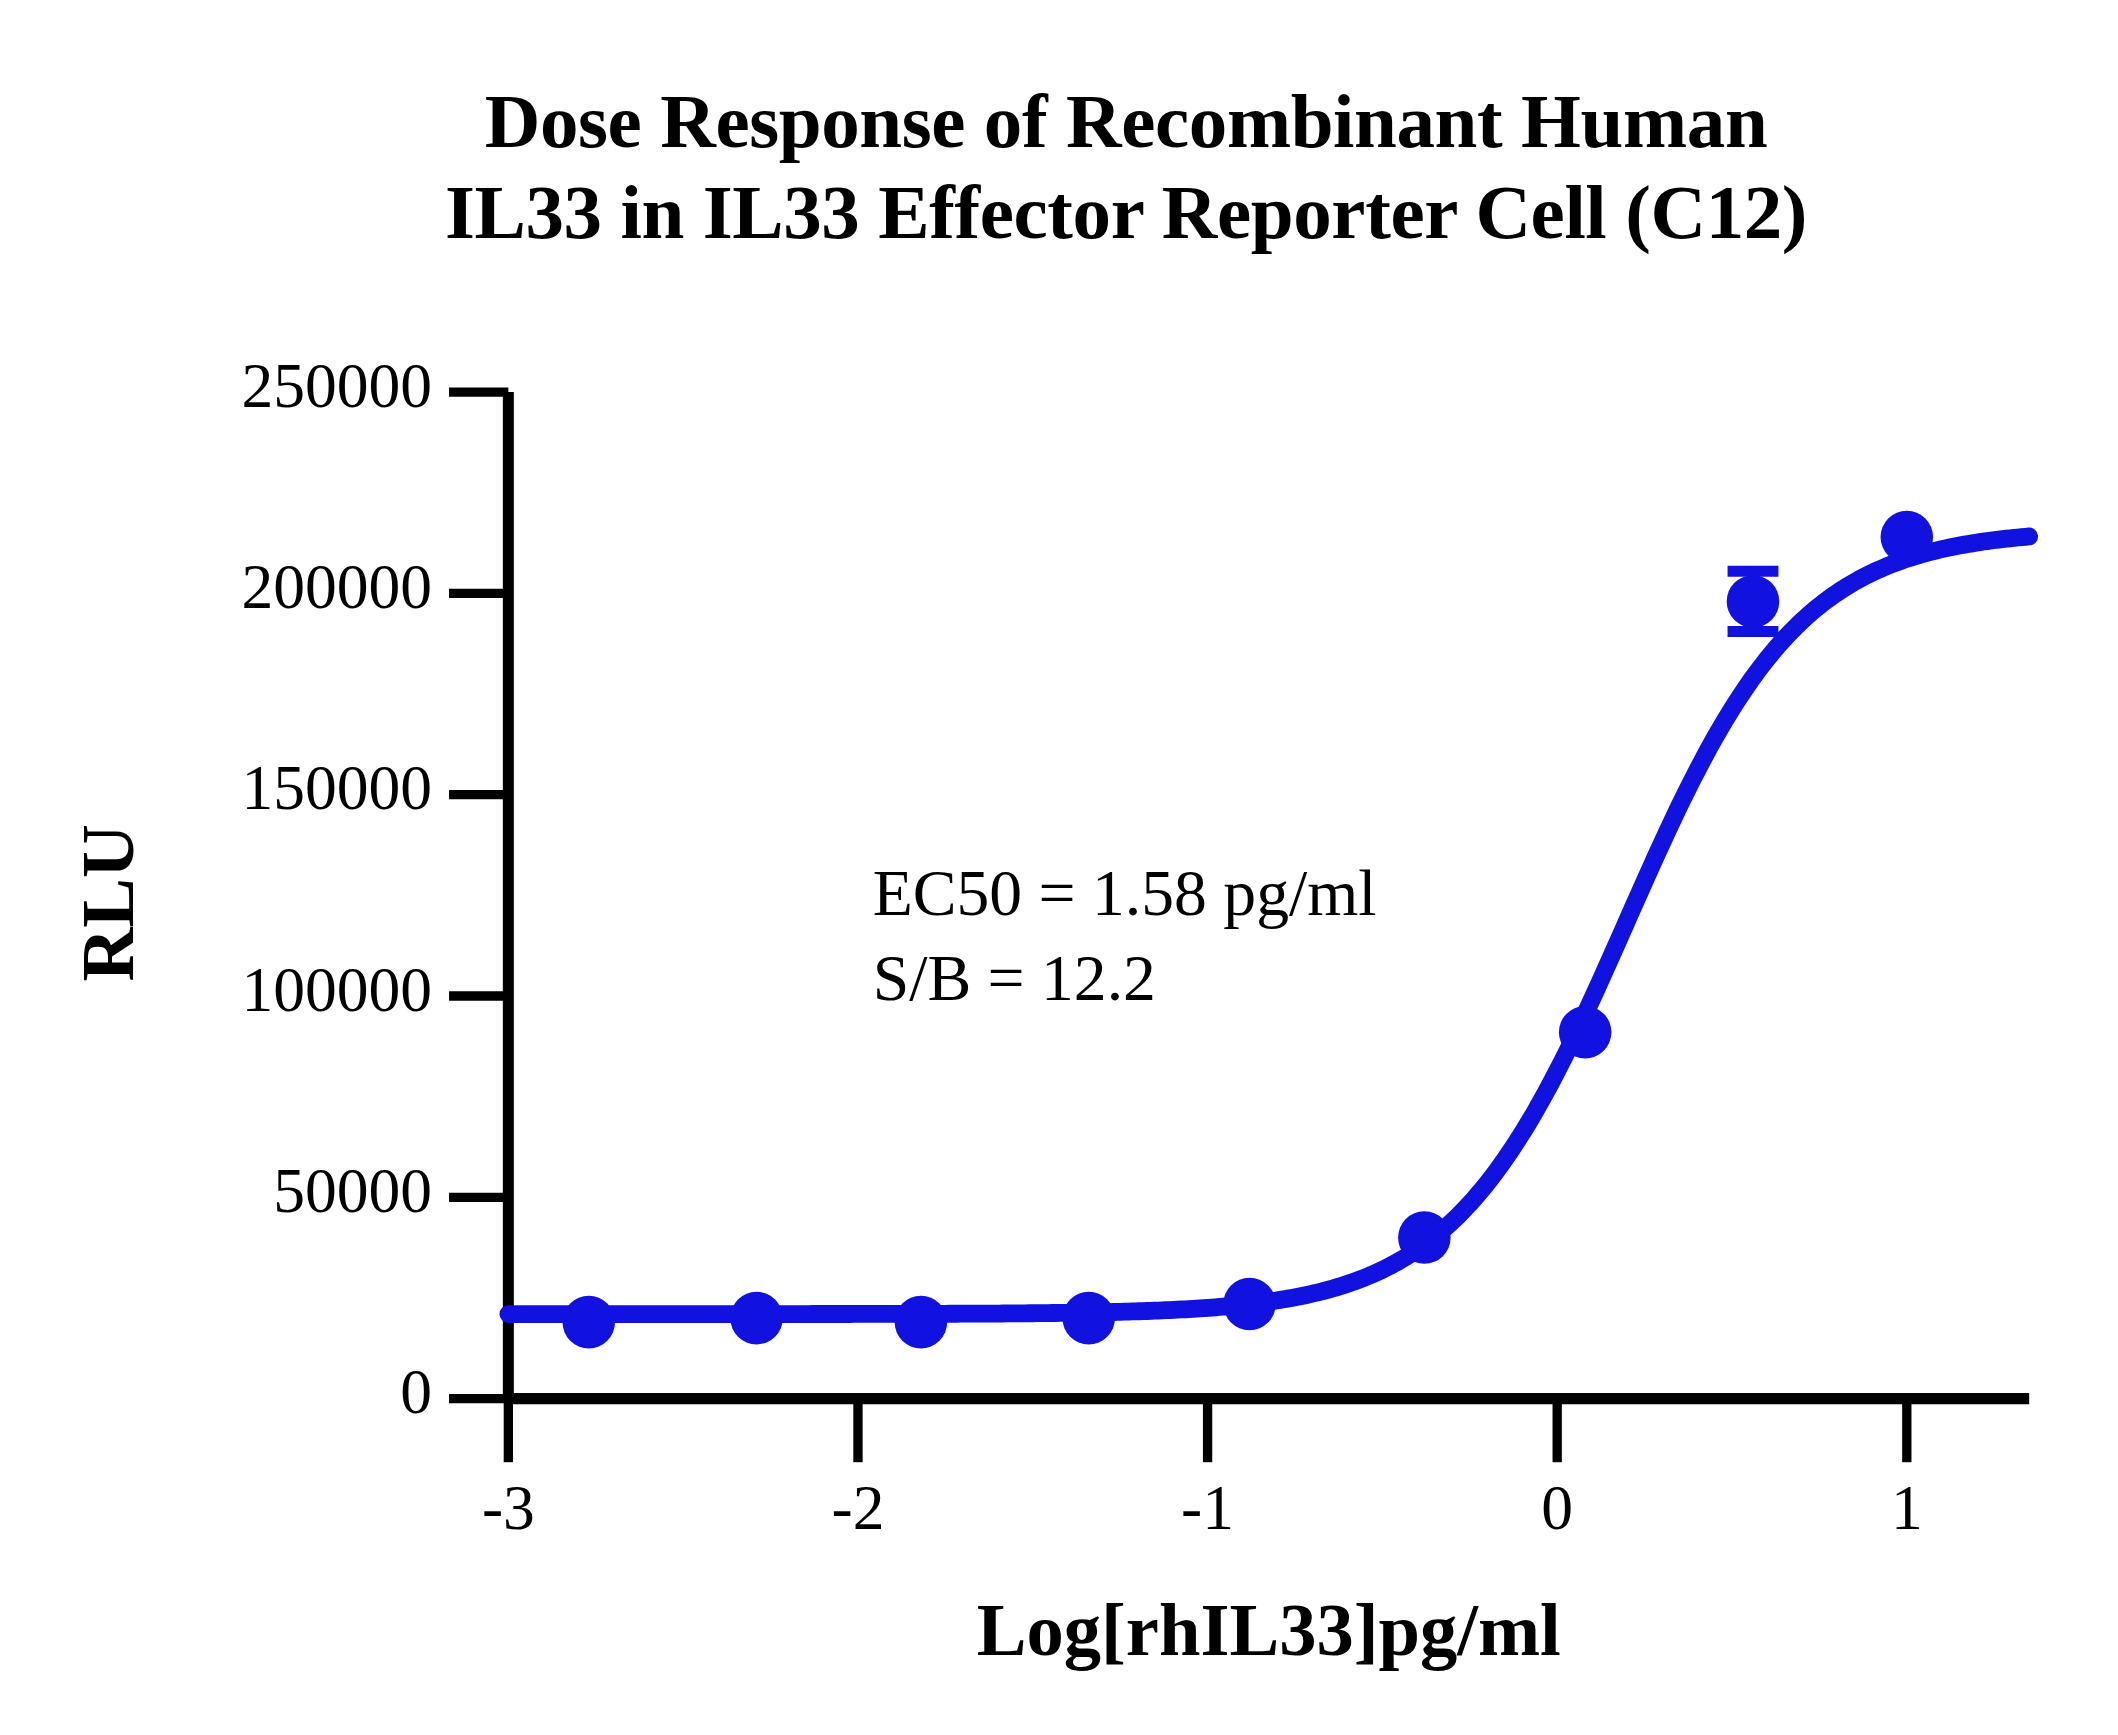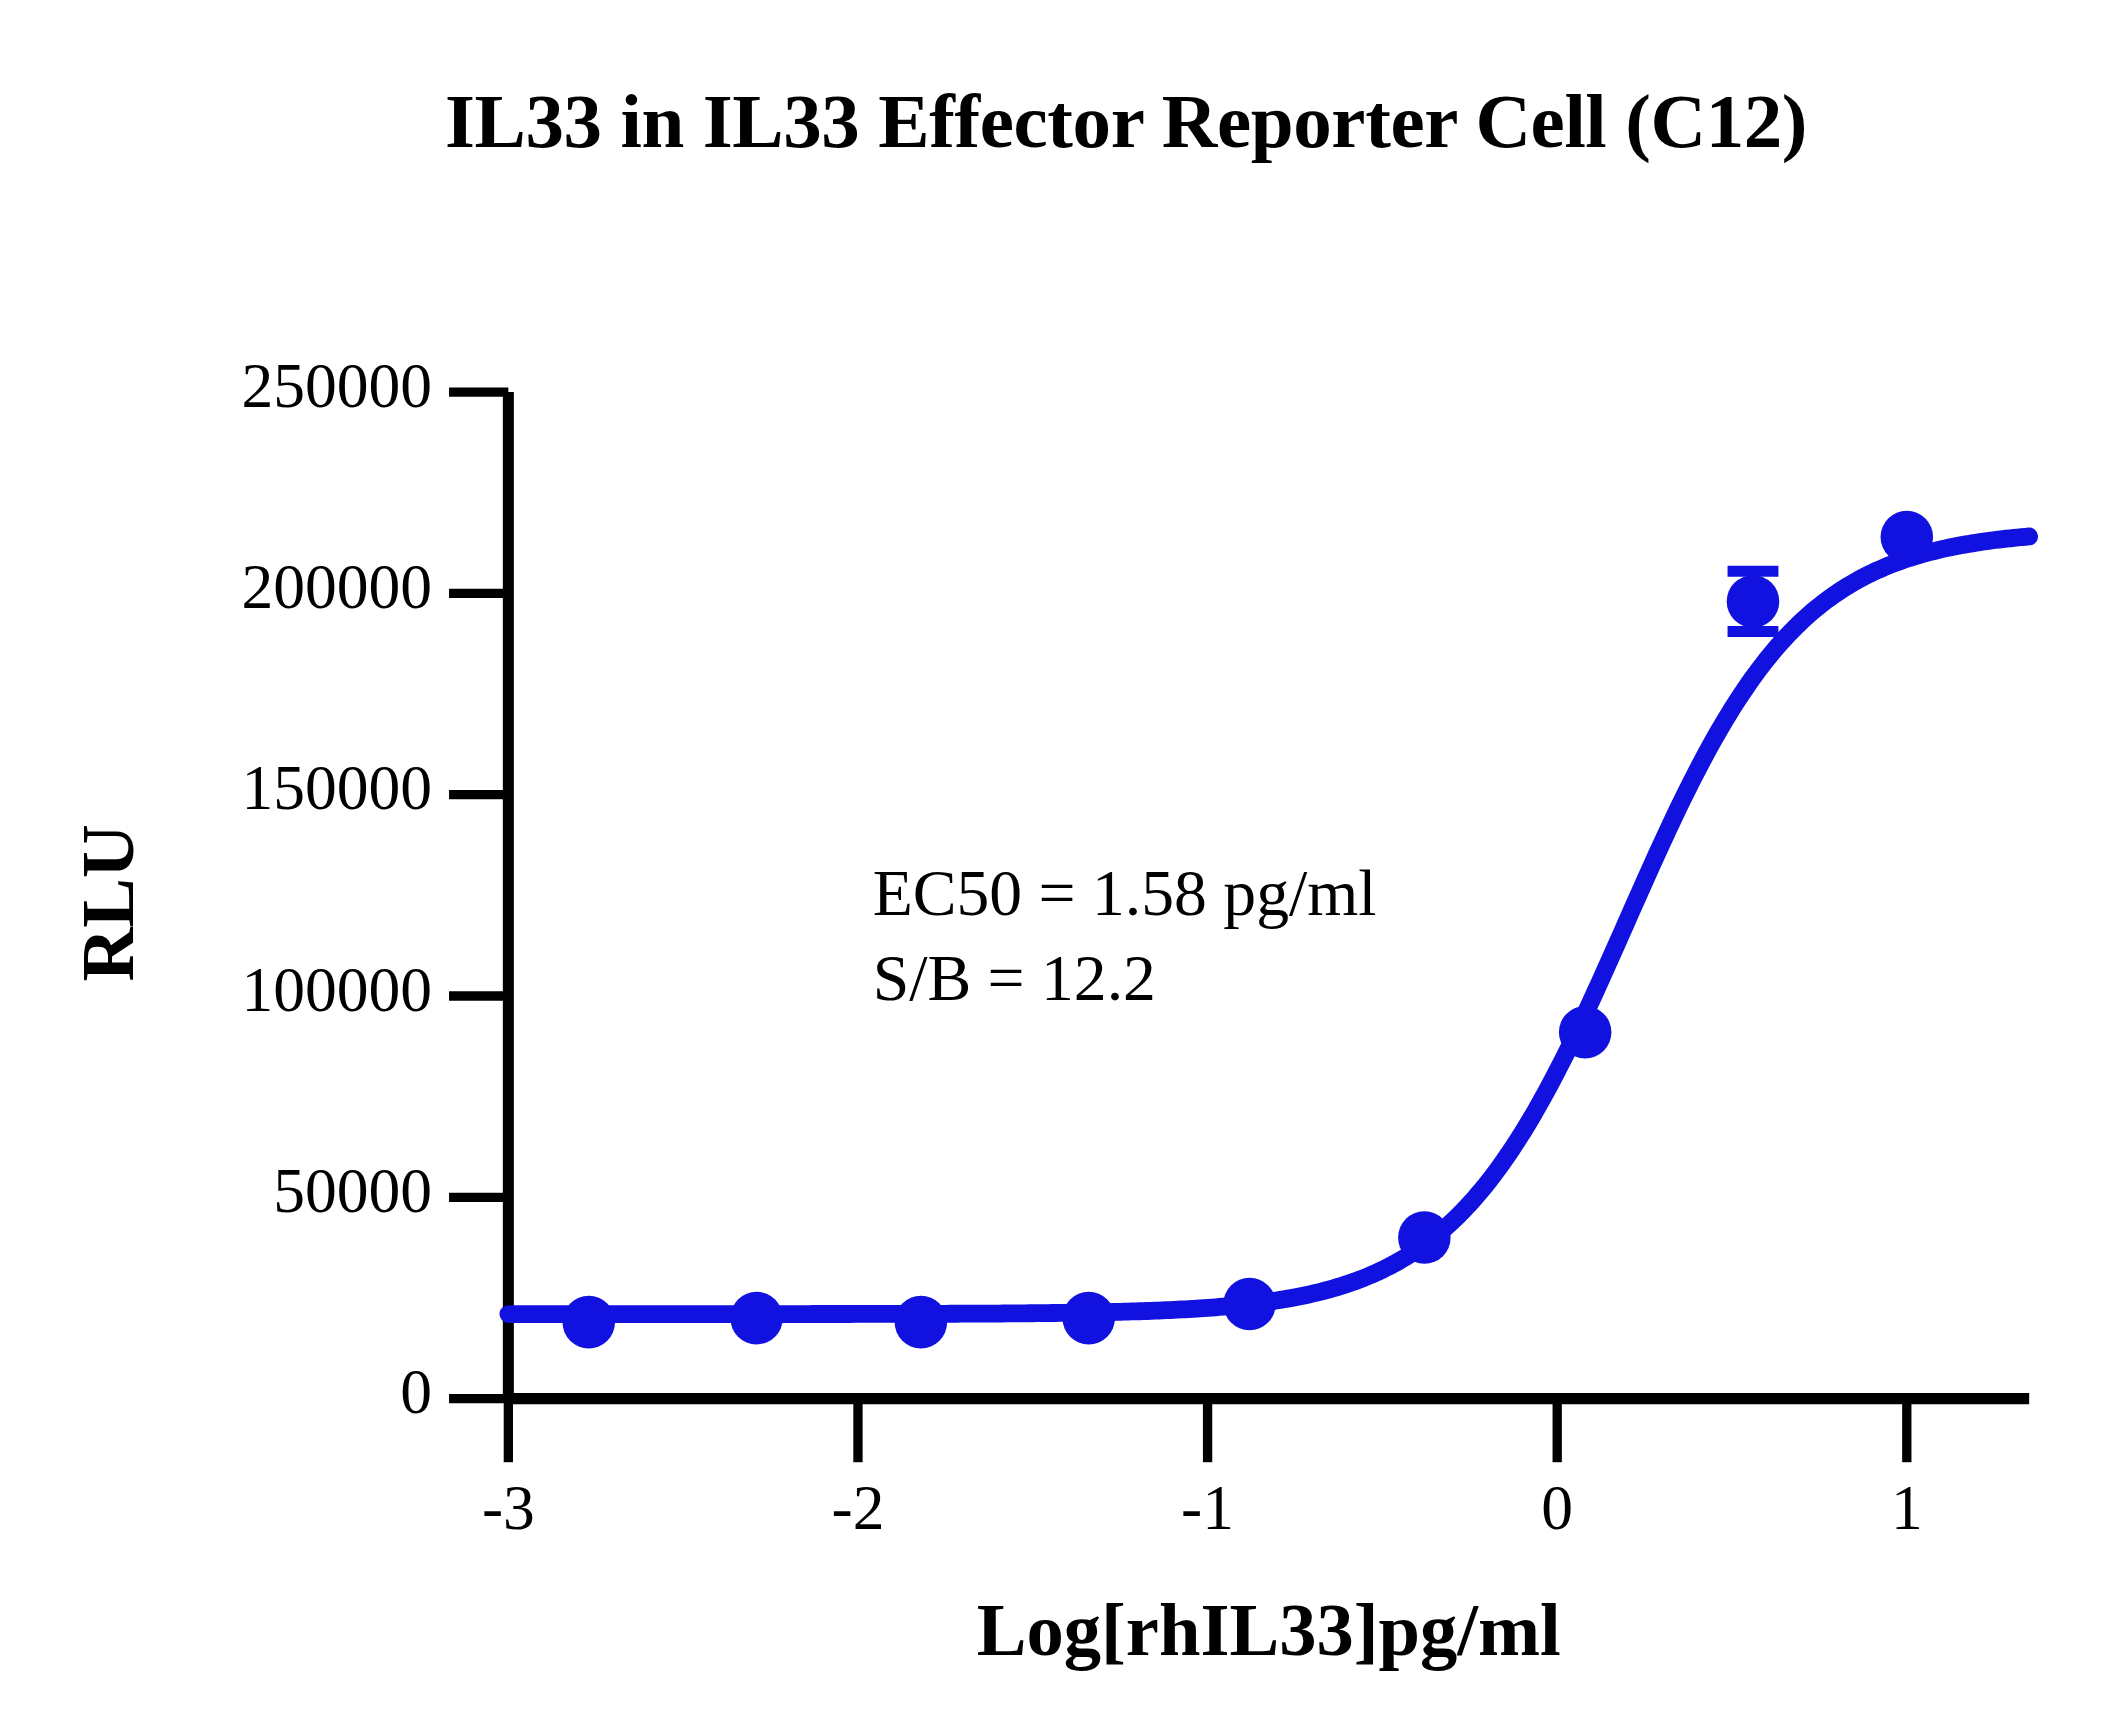--- a/index.html
+++ b/index.html
@@ -100,20 +100,21 @@
     stroke-width: 26;
     stroke-linecap: butt;
   }
 </style>
 </head>
 <body>
 
 <div id="figure">
 
   <div class="chart-title">
+    <span>Dose Response of Recombinant Human</span>
     <span class="line2">IL33 in IL33 Effector Reporter Cell (C12)</span>
   </div>
 
   <svg id="plot" viewBox="0 0 5316 4096" preserveAspectRatio="none">
 
     <g>
       <line id="yaxis" class="axis-line" x1="1200" y1="925" x2="1200" y2="3300"></line>
       <line id="xaxis" class="axis-line" x1="1200" y1="3300" x2="4790" y2="3300"></line>
     </g>
 

